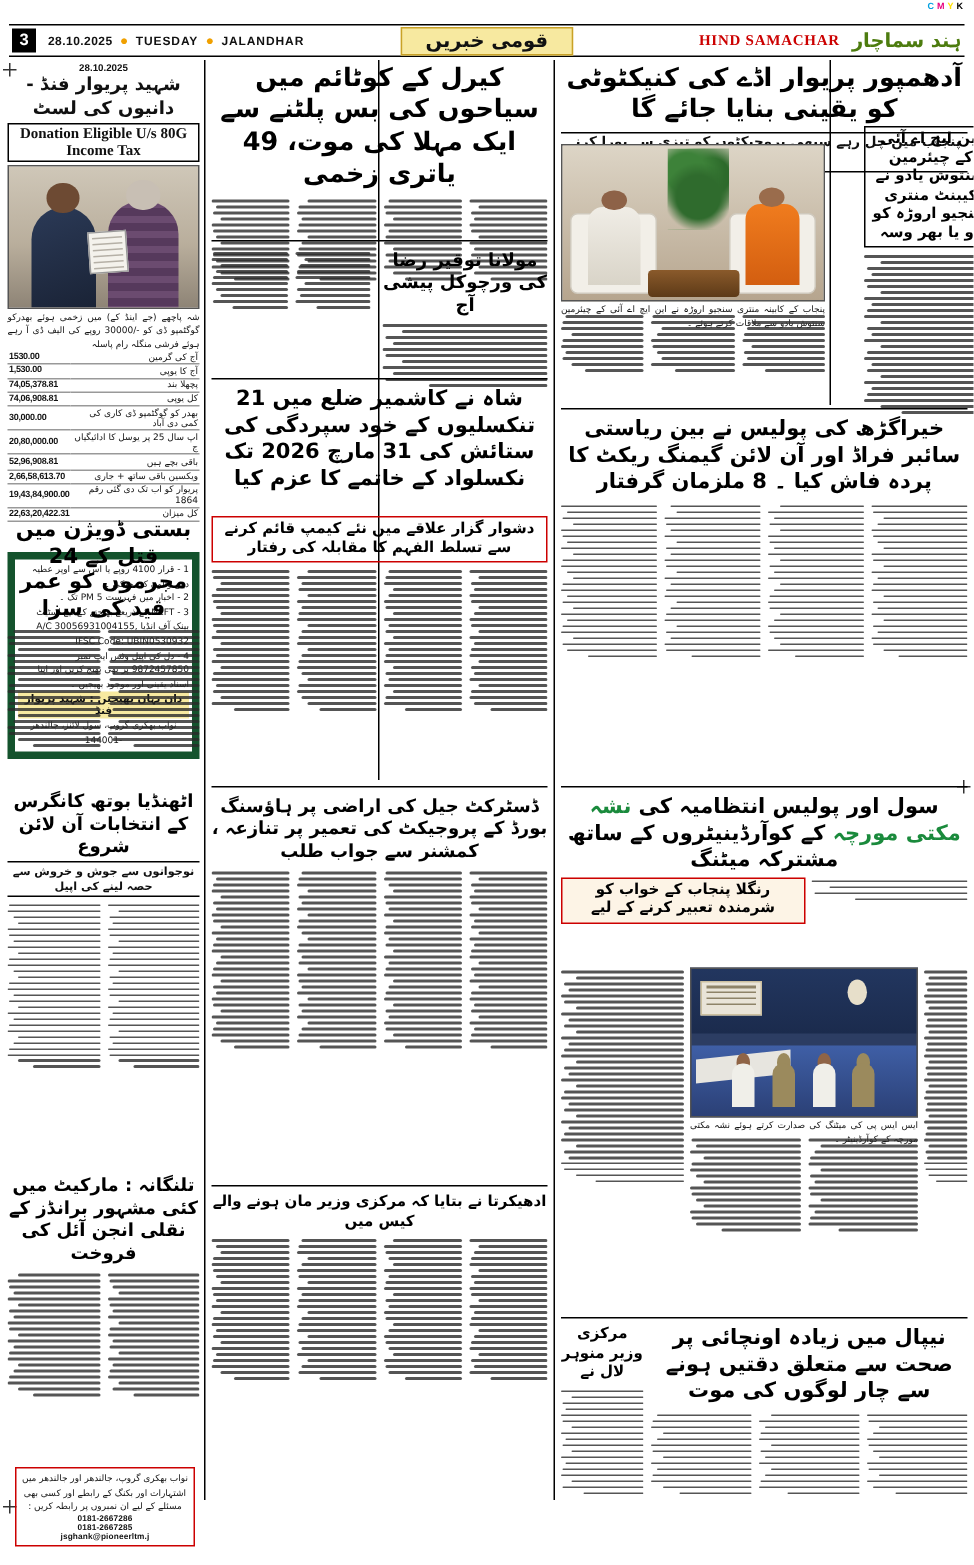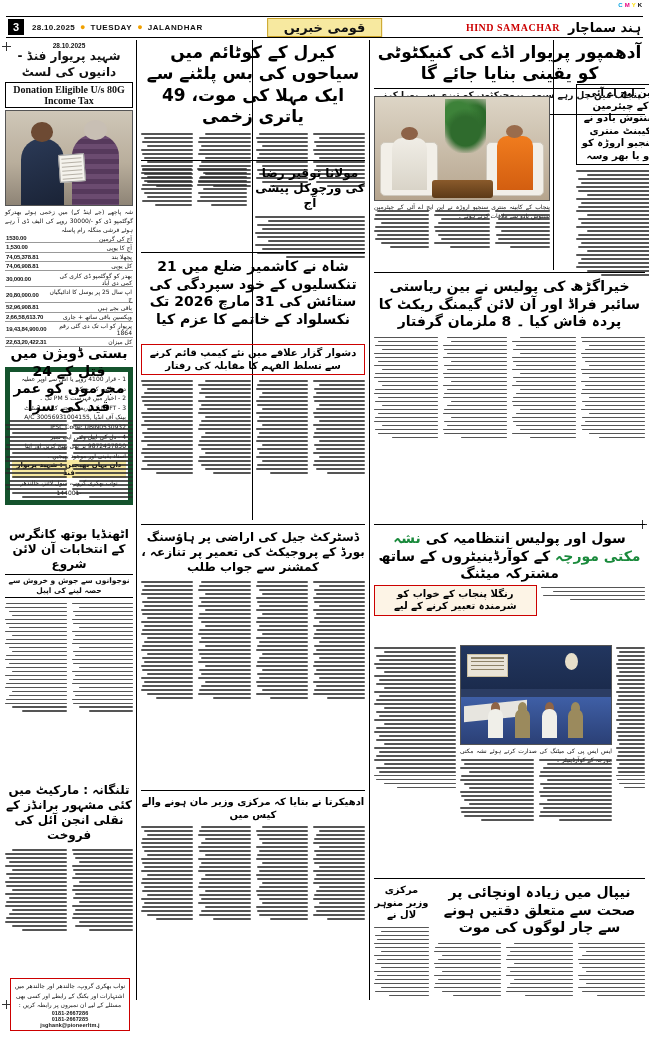--- a/index.html
+++ b/index.html
@@ -52,21 +52,21 @@
     background:#f7e9a0; border:1px solid #c9a227; padding:1px 16px;
     font-size:13px; font-weight:bold; direction:rtl; color:#111;
     font-family:"DejaVu Sans", sans-serif;
   }
   .md-right{ margin-left:auto; display:flex; align-items:center; gap:8px; padding-right:2px;}
   .md-brandlat{
     color:#cc0000; font-family:Liberation Serif, serif;
     font-weight:bold; font-size:10px; letter-spacing:.5px;
   }
   .md-brandurdu{
-    color:#000000; font-weight:bold; font-size:13px; direction:rtl;
+    color:#4d7c0f; font-weight:bold; font-size:13px; direction:rtl;
     font-family:"DejaVu Sans", sans-serif;
   }
 
   
   .col{ position:absolute; }
   .rule-v{ position:absolute; width:1px; background:#000; }
   .rule-h{ position:absolute; height:1px; background:#000; }
 
   .hl{
     direction:rtl; text-align:center; font-weight:bold;

